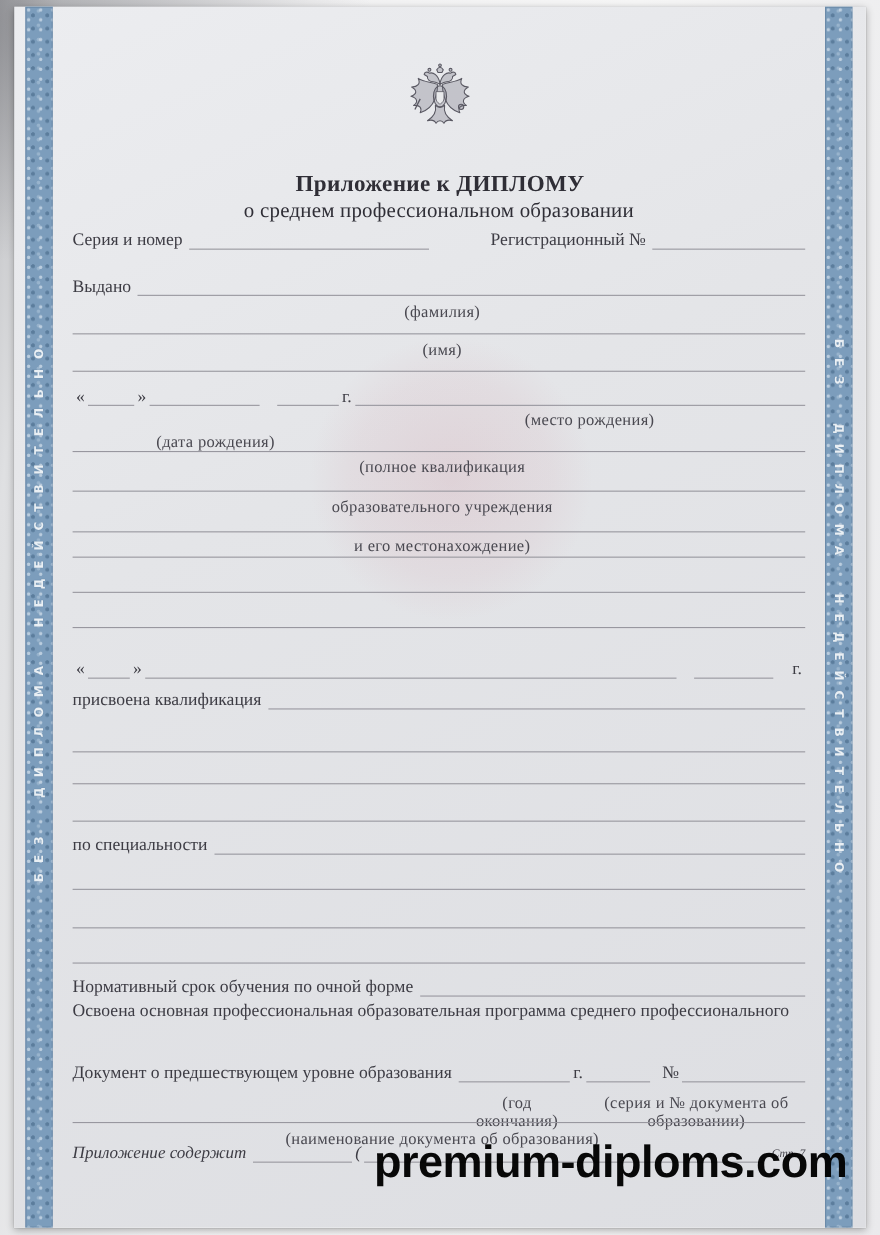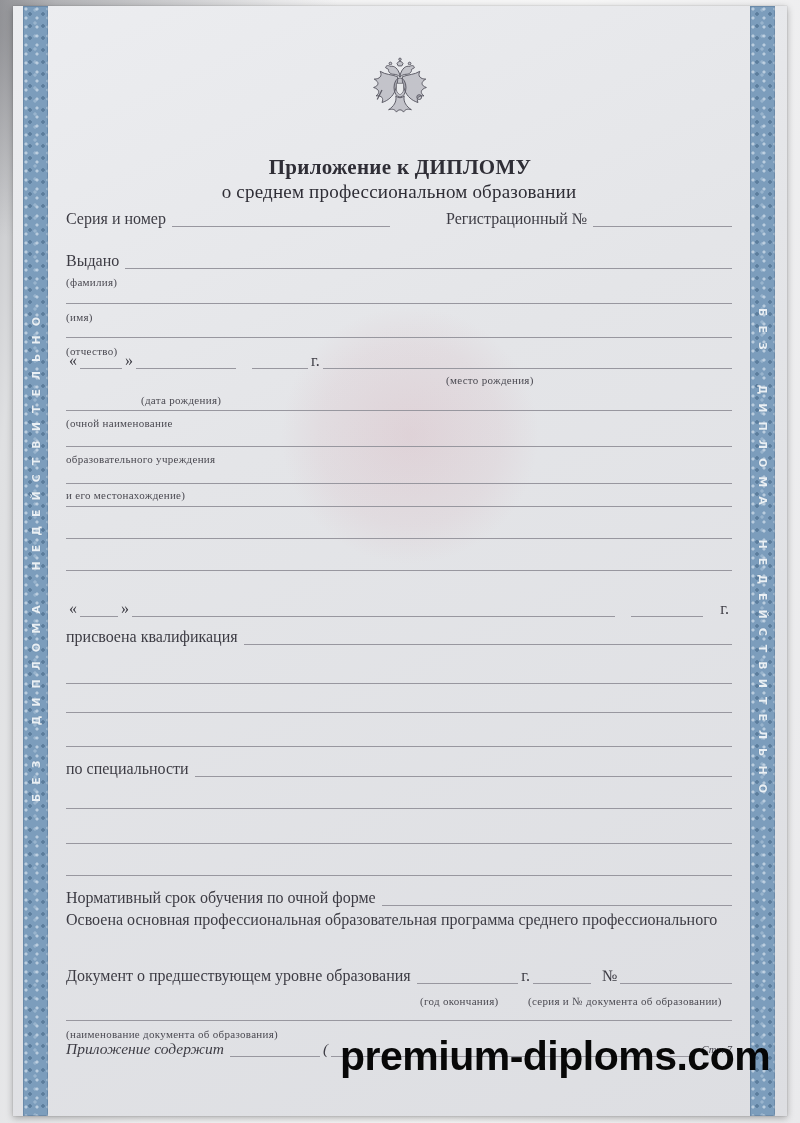--- a/index.html
+++ b/index.html
@@ -55,21 +55,21 @@
   .h-subtitle{position:absolute;top:175px;left:0;right:2px;text-align:center;
     font-size:19px;font-weight:normal;letter-spacing:.2px;color:#2f2e36;}
   .content{position:absolute;left:53px;right:49px;top:0;bottom:0;color:#3d3c44;}
   .row{position:absolute;left:0;right:6px;height:20px;display:flex;align-items:center;
     font-size:16px;white-space:nowrap;}
   .row .lbl{padding-right:6px;}
   .row .q{padding:0 3px;}
   .ln{display:inline-block;height:14px;border-bottom:1px solid #98979f;}
   .ln.grow{flex:1;}
   .sp{display:inline-block;height:1px;}
-  .cap{position:absolute;font-size:11px;letter-spacing:.3px;color:#4a4951;text-align:left;}
+  .cap{position:absolute;font-size:15px;letter-spacing:.3px;color:#4a4951;text-align:center;}
   .cap.full{left:0;right:0;}
   .textrow{position:absolute;left:0;right:0;height:20px;display:flex;align-items:flex-end;font-size:16px;}
   .italic{font-style:italic;font-size:15.5px;}
   .marker{font-style:italic;font-size:10.5px;padding-left:8px;color:#45444c;}
   .site-wm{
     position:absolute;left:340px;top:1033px;
     font-family:"Liberation Sans", sans-serif;
     font-size:41px;font-weight:600;letter-spacing:-.5px;
     color:#000000;opacity:.96;z-index:5;white-space:nowrap;
   }
@@ -127,39 +127,38 @@
       <div class="cap full" style="top:270px">(фамилия)</div>
 
       <div class="row" style="top:280px">
         <span class="ln grow"></span>
       </div>
       <div class="cap full" style="top:305px">(имя)</div>
 
       <div class="row" style="top:314px">
         <span class="ln grow"></span>
       </div>
-      <div class="cap full" style="top:339px">(отчество)</div>
 
       <div class="row" style="top:345px">
         <span class="q">«</span>
         <span class="ln" style="width:42px"></span>
         <span class="q">»</span>
         <span class="ln" style="width:100px"></span>
         <span class="sp" style="width:16px"></span>
         <span class="ln" style="width:56px"></span>
         <span class="q">г.</span>
         <span class="ln grow"></span>
       </div>
       <div class="cap" style="top:388px;left:75px;width:110px">(дата рождения)</div>
       <div class="cap" style="top:368px;left:380px;width:180px">(место рождения)</div>
 
       <div class="row" style="top:387px">
         <span class="ln grow"></span>
       </div>
-      <div class="cap full" style="top:411px">(очной наименование</div>
+      <div class="cap full" style="top:411px">(полное квалификация</div>
 
       <div class="row" style="top:423px">
         <span class="ln grow"></span>
       </div>
       <div class="cap full" style="top:447px">образовательного учреждения</div>
 
       <div class="row" style="top:460px">
         <span class="ln grow"></span>
       </div>
       <div class="cap full" style="top:483px">и его местонахождение)</div>

